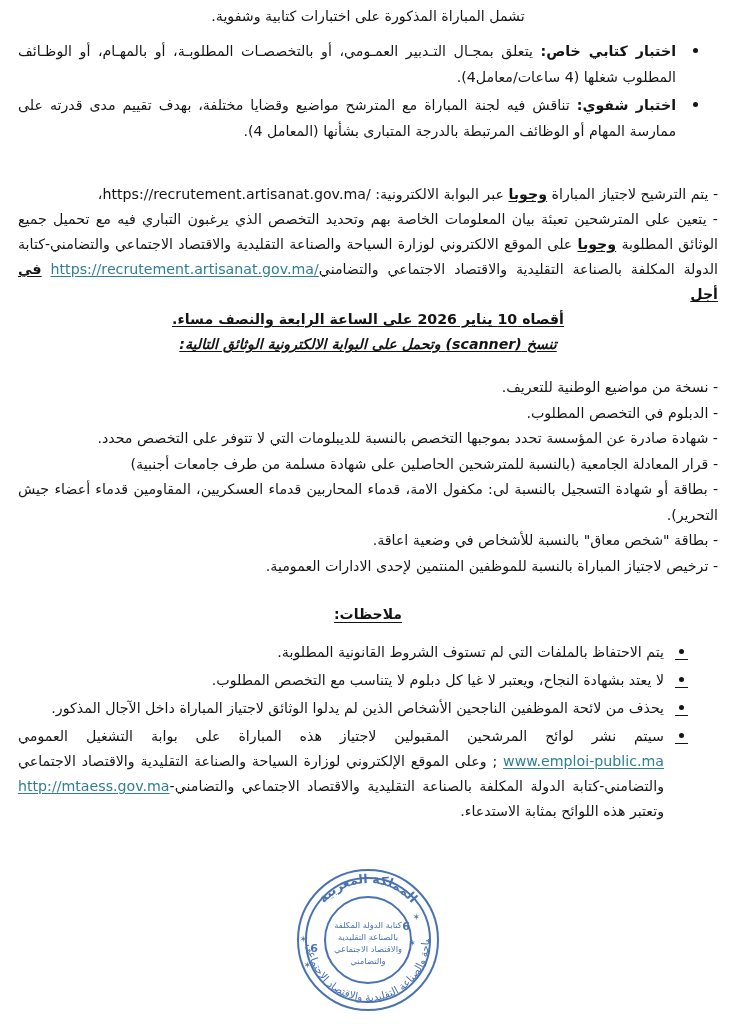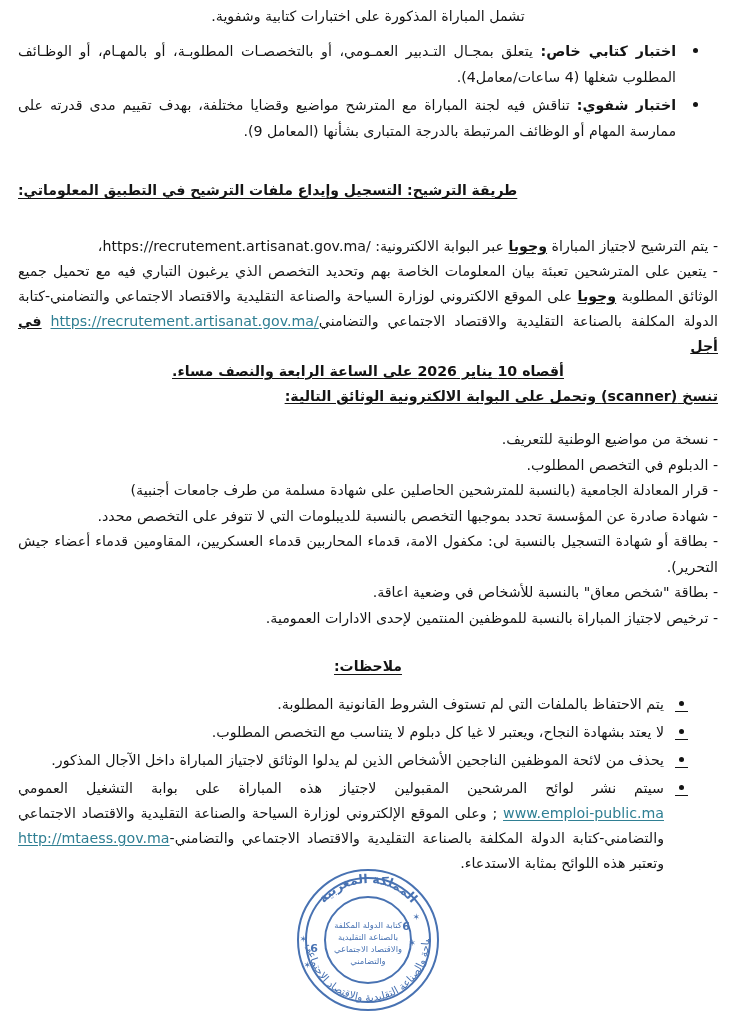--- a/index.html
+++ b/index.html
@@ -160,44 +160,43 @@
 <body>
 
 <div class="page">
 
   <p class="para center">تشمل المباراة المذكورة على اختبارات كتابية وشفوية.</p>
 
   <div class="spacer-sm"></div>
 
   <ul class="bullet-list">
     <li><span class="bold">اختبار كتابي خاص:</span><span> يتعلق بمجـال التـدبير العمـومي، أو بالتخصصـات المطلوبـة، أو بالمهـام، أو الوظـائف المطلوب شغلها (4 ساعات/معامل4).</span></li>
-    <li><span class="bold">اختبار شفوي:</span><span> تناقش فيه لجنة المباراة مع المترشح مواضيع وقضايا مختلفة، بهدف تقييم مدى قدرته على ممارسة المهام أو الوظائف المرتبطة بالدرجة المتبارى بشأنها (المعامل 9).</span></li>
+    <li><span class="bold">اختبار شفوي:</span><span> تناقش فيه لجنة المباراة مع المترشح مواضيع وقضايا مختلفة، بهدف تقييم مدى قدرته على ممارسة المهام أو الوظائف المرتبطة بالدرجة المتبارى بشأنها (المعامل 4).</span></li>
   </ul>
 
   <div class="spacer-md"></div>
 
-  <p class="sect-title">طريقة الترشيح: التسجيل وإيداع ملفات الترشيح في التطبيق المعلوماتي:</p>
 
   <div class="spacer-md"></div>
 
   <p class="para"><span>- يتم الترشيح لاجتياز المباراة </span><span class="bold uline">وجوبا</span><span> عبر البوابة الالكترونية: </span><span class="link" style="color:#141414;text-decoration:none;">https://recrutement.artisanat.gov.ma/</span><span>،</span></p>
 
   <p class="para justify"><span>- يتعين على المترشحين تعبئة بيان المعلومات الخاصة بهم وتحديد التخصص الذي يرغبون التباري فيه مع تحميل جميع الوثائق المطلوبة </span><span class="bold uline">وجوبا</span><span> على الموقع الالكتروني لوزارة السياحة والصناعة التقليدية والاقتصاد الاجتماعي والتضامني-كتابة الدولة المكلفة بالصناعة التقليدية والاقتصاد الاجتماعي والتضامني</span><a class="link" href="#">https://recrutement.artisanat.gov.ma/</a> <span class="bold uline">في أجل</span></p>
 
   <p class="para center bold uline">أقصاه 10 يناير 2026 على الساعة الرابعة والنصف مساء.</p>
 
-  <p class="para" style="text-align:right;"><span class="bold uline">تنسخ </span><span class="bold uline" style="direction:ltr;unicode-bidi:embed;display:inline-block;">(scanner)</span><span class="bold uline"> وتحمل على البوابة الالكترونية الوثائق التالية:</span></p>
+  <p class="para" style="text-align:center;font-style:italic;"><span class="bold uline">تنسخ </span><span class="bold uline" style="direction:ltr;unicode-bidi:embed;display:inline-block;">(scanner)</span><span class="bold uline"> وتحمل على البوابة الالكترونية الوثائق التالية:</span></p>
 
   <div class="spacer-md"></div>
 
   <ul class="docs-list">
     <li class="center">- نسخة من مواضيع الوطنية للتعريف.</li>
     <li class="center">- الدبلوم في التخصص المطلوب.</li>
+    <li class="center">- شهادة صادرة عن المؤسسة تحدد بموجبها التخصص بالنسبة للديبلومات التي لا تتوفر على التخصص محدد.</li>
     <li class="center">- قرار المعادلة الجامعية (بالنسبة للمترشحين الحاصلين على شهادة مسلمة من طرف جامعات أجنبية)</li>
-    <li class="center">- شهادة صادرة عن المؤسسة تحدد بموجبها التخصص بالنسبة للديبلومات التي لا تتوفر على التخصص محدد.</li>
     <li style="text-align:justify;text-align-last:right;">- بطاقة أو شهادة التسجيل بالنسبة لى: مكفول الامة، قدماء المحاربين قدماء العسكريين، المقاومين قدماء أعضاء جيش التحرير).</li>
     <li class="center">- بطاقة "شخص معاق" بالنسبة للأشخاص في وضعية اعاقة.</li>
     <li class="center">- ترخيص لاجتياز المباراة بالنسبة للموظفين المنتمين لإحدى الادارات العمومية.</li>
   </ul>
 
   <div class="spacer-sm"></div>
 
   <p class="sect-title" style="text-align:center;">ملاحظات:</p>
 
   <ul class="notes-list">

